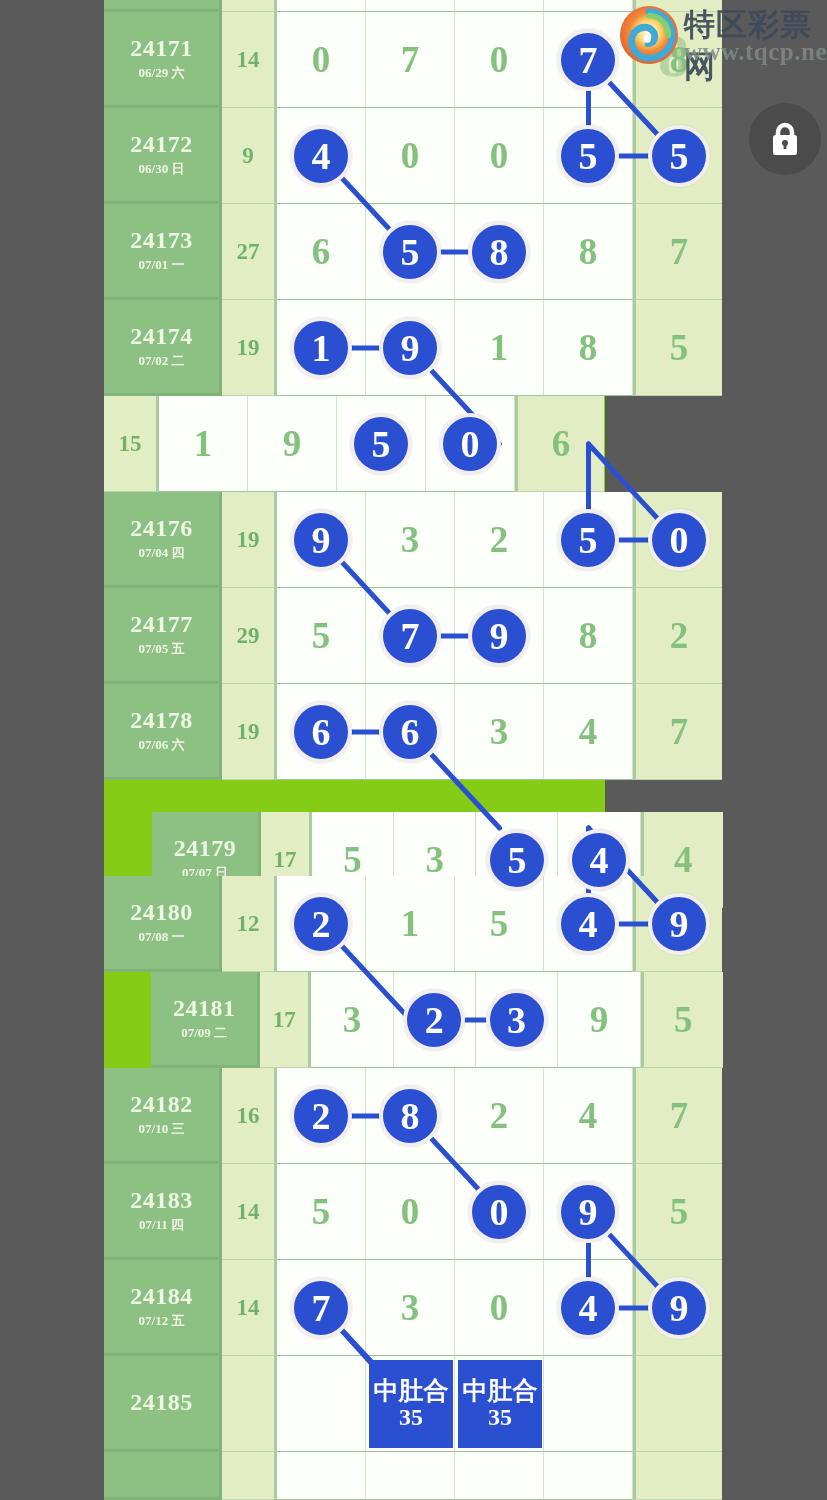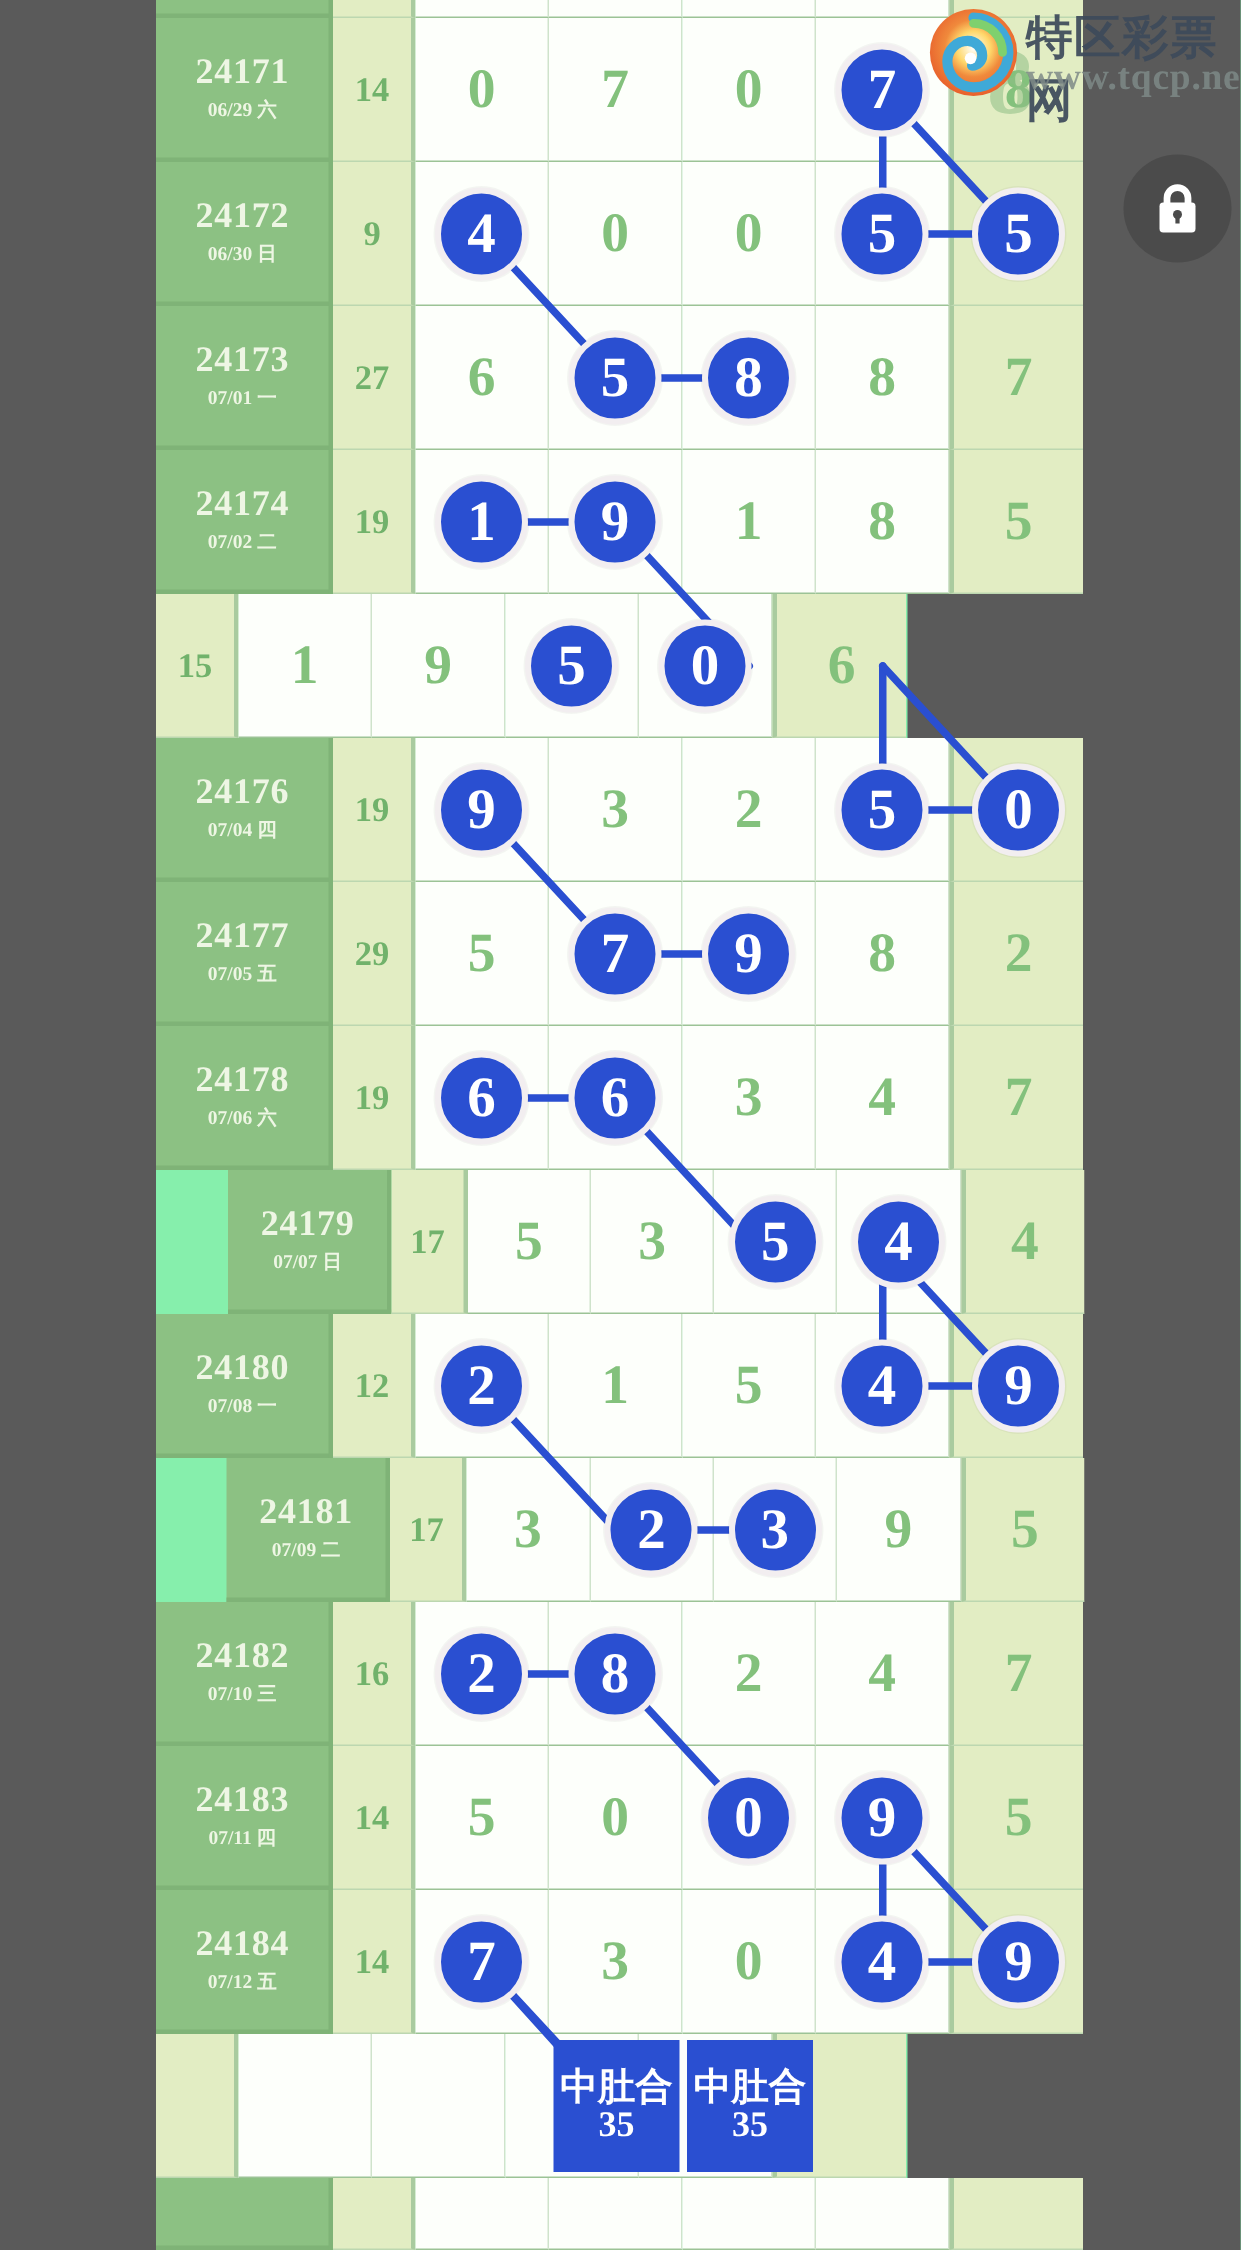--- a/index.html
+++ b/index.html
@@ -7,21 +7,21 @@
   body {
     background:#5a5a5a;
     font-family:"Liberation Serif", serif;
     position:relative;
   }
   #stage { position:absolute; left:0; top:0; width:827px; height:1500px; }
 
   
   .table-wrap {
     position:absolute; left:104px; top:0; width:501px; height:1500px;
-    background:#86efac;
+    background:#84cc16;
   }
   .row {
     position:absolute; left:0; width:619px;
     display:flex;
   }
   .cell {
     position:relative;
     border-right:1px solid #cfe3cb;
     border-bottom:1px solid #9cc396;
     display:flex; align-items:center; justify-content:center;
@@ -327,21 +327,21 @@
         <div class="cell c-d" style="height: 96px;">
           <div class="digit">3</div>
         </div>
         <div class="cell c-d" style="height: 96px;">
           <div class="digit">4</div>
         </div>
         <div class="cell c-last" style="height: 96px;">
           <div class="digit">7</div>
         </div>
       </div>
-      <div class="row" style="top: 780px; height: 96px; padding-left: 48px;">
+      <div class="row" style="top: 812px; height: 96px; padding-left: 48px;">
         <div class="cell c-issue" style="height: 96px;">
           <div class="issue-no">24179</div>
           <div class="issue-date">07/07 日</div>
         </div>
         <div class="cell c-sum" style="height: 96px;">17</div>
         <div class="cell c-d" style="height: 96px;">
           <div class="digit">5</div>
         </div>
         <div class="cell c-d" style="height: 96px;">
           <div class="digit">3</div>
@@ -460,20 +460,23 @@
           <div class="digit">0</div>
         </div>
         <div class="cell c-d" style="height: 96px;">
           <div class="ball">4</div>
         </div>
         <div class="cell c-last" style="height: 96px;">
           <div class="ball">9</div>
         </div>
       </div>
       <div class="row" style="top: 1356px; height: 96px;">
+        <div class="cell c-issue" style="height: 96px;">
+          <div class="issue-no">24185</div>
+        </div>
         <div class="cell c-sum" style="height: 96px;"></div>
         <div class="cell c-d" style="height: 96px;"></div>
         <div class="cell c-d" style="height: 96px;"></div>
         <div class="cell c-d" style="height: 96px;"></div>
         <div class="cell c-d" style="height: 96px;"></div>
         <div class="cell c-last" style="height: 96px;"></div>
       </div>
       <div class="pred" style="left: 265px; top: 1360px;">
         <div class="pt">中肚合</div>
         <div class="pn">35</div>

